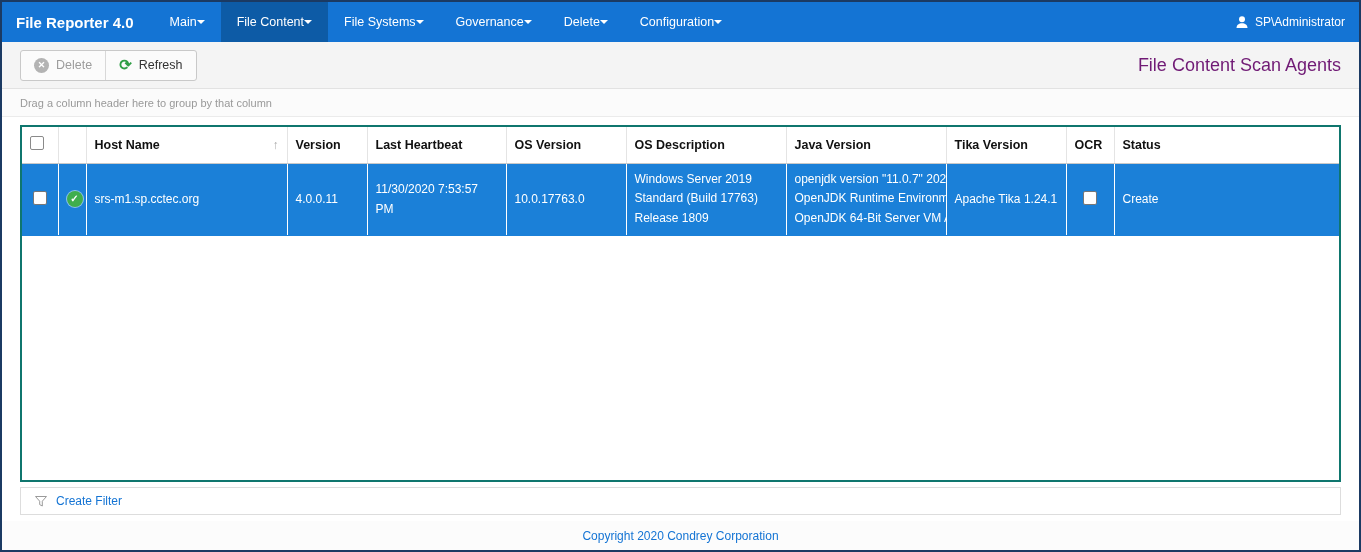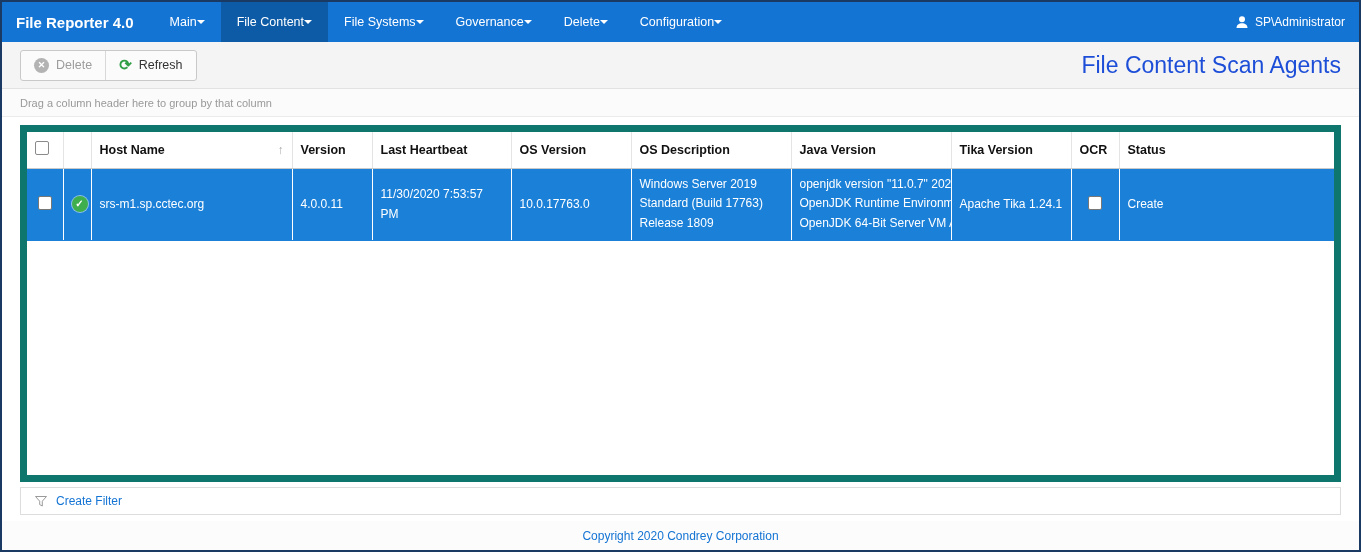--- a/index.html
+++ b/index.html
@@ -72,21 +72,21 @@
     display: inline-flex; align-items: center; justify-content: center;
     font-size: 9px; line-height: 1; color: #fff; font-weight: bold;
   }
   .icon-delete { background: #b3b3b3; }
   .icon-refresh {
     color: #2f9e45; font-size: 15px; font-weight: bold; line-height: 1;
     display: inline-block; transform: translateY(-1px);
   }
   .page-title {
     margin-left: auto;
-    font-size: 23px; font-weight: 400; color: #1d4ed8;
+    font-size: 18px; font-weight: 400; color: #701a75;
     white-space: nowrap;
   }
 
   
   .group-hint {
     height: 28px; flex-shrink: 0;
     background: #fbfbfb;
     border-bottom: 1px solid #ebebeb;
     display: flex; align-items: center;
     padding: 0 18px;
@@ -96,21 +96,21 @@
   
   .grid-area {
     flex: 1;
     padding: 8px 18px 0 18px;
     display: flex; flex-direction: column;
     overflow: hidden;
     background: #fff;
   }
   .grid-wrap {
     flex: 1;
-    border: 7px solid #0f766e;
+    border: 2px solid #0f766e;
     background: #fff;
     overflow: hidden;
   }
   table.grid {
     width: 100%;
     border-collapse: collapse;
     table-layout: fixed;
   }
   table.grid th {
     background: #fff;

